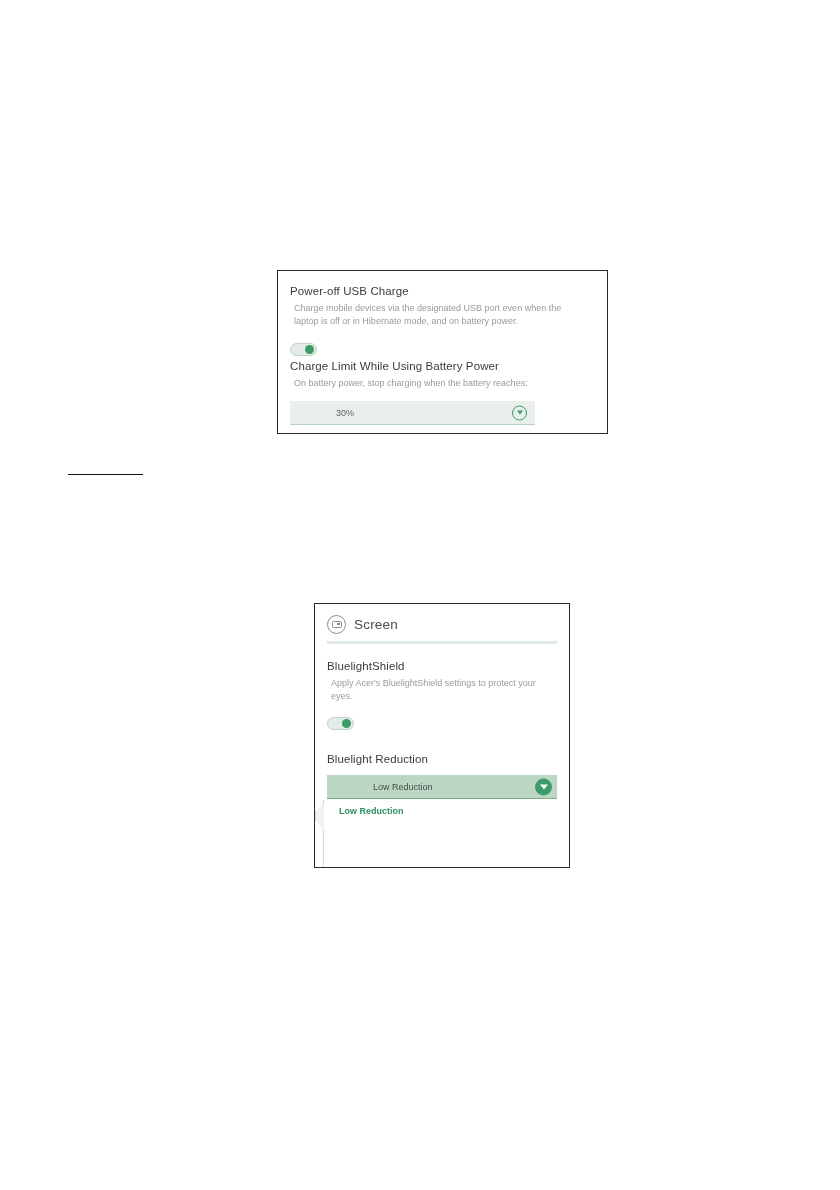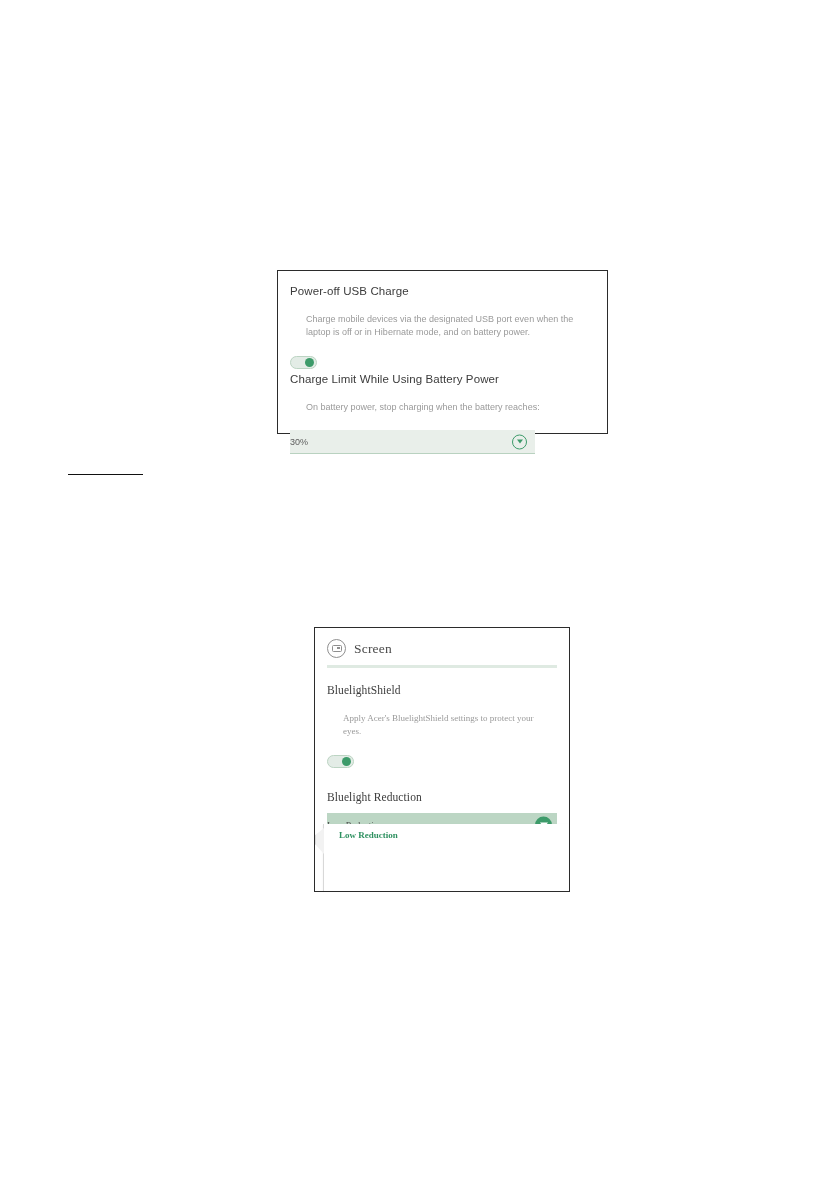--- a/index.html
+++ b/index.html
@@ -37,21 +37,21 @@
     font-size: 11.5px;
     color: #3b3b3b;
     letter-spacing: .1px;
     margin: 0 0 5px 0;
     font-weight: 400;
   }
   .section-desc {
     font-size: 9px;
     color: #9a9a9a;
     line-height: 1.45;
-    margin: 16px;
+    margin: 4px;
     max-width: 305px;
   }
 
   
   .toggle {
     width: 27px;
     height: 13px;
     border-radius: 7px;
     background: #e3ece6;
     border: 1px solid #bcd4c3;
@@ -75,20 +75,21 @@
     background: #e9efea;
     border-bottom: 1px solid #b9d2c0;
     height: 24px;
     box-sizing: border-box;
     display: flex;
     align-items: center;
   }
   .field .val {
     font-size: 9px;
     color: #5d5d5d;
+    margin-left: 46px;
   }
   .field.strong {
     background: #bcd6c4;
     border-bottom: 1px solid #7fae8e;
   }
   .field.strong .val { color: #4a4a4a; }
 
   
   .caret-outline {
     position: absolute;
@@ -138,25 +139,24 @@
     left: 68px;
     top: 474px;
     width: 75px;
     height: 0;
     border-top: 1.6px solid #111111;
   }
 
   
   #panel-screen {
     left: 314px;
-    top: 627px;
+    top: 603px;
     width: 256px;
     height: 265px;
     overflow: hidden;
-    font-family: Liberation Serif, serif;
   }
   .screen-header {
     display: flex;
     align-items: center;
     padding: 11px 0 0 12px;
     gap: 8px;
   }
   .screen-icon {
     width: 19px;
     height: 19px;

